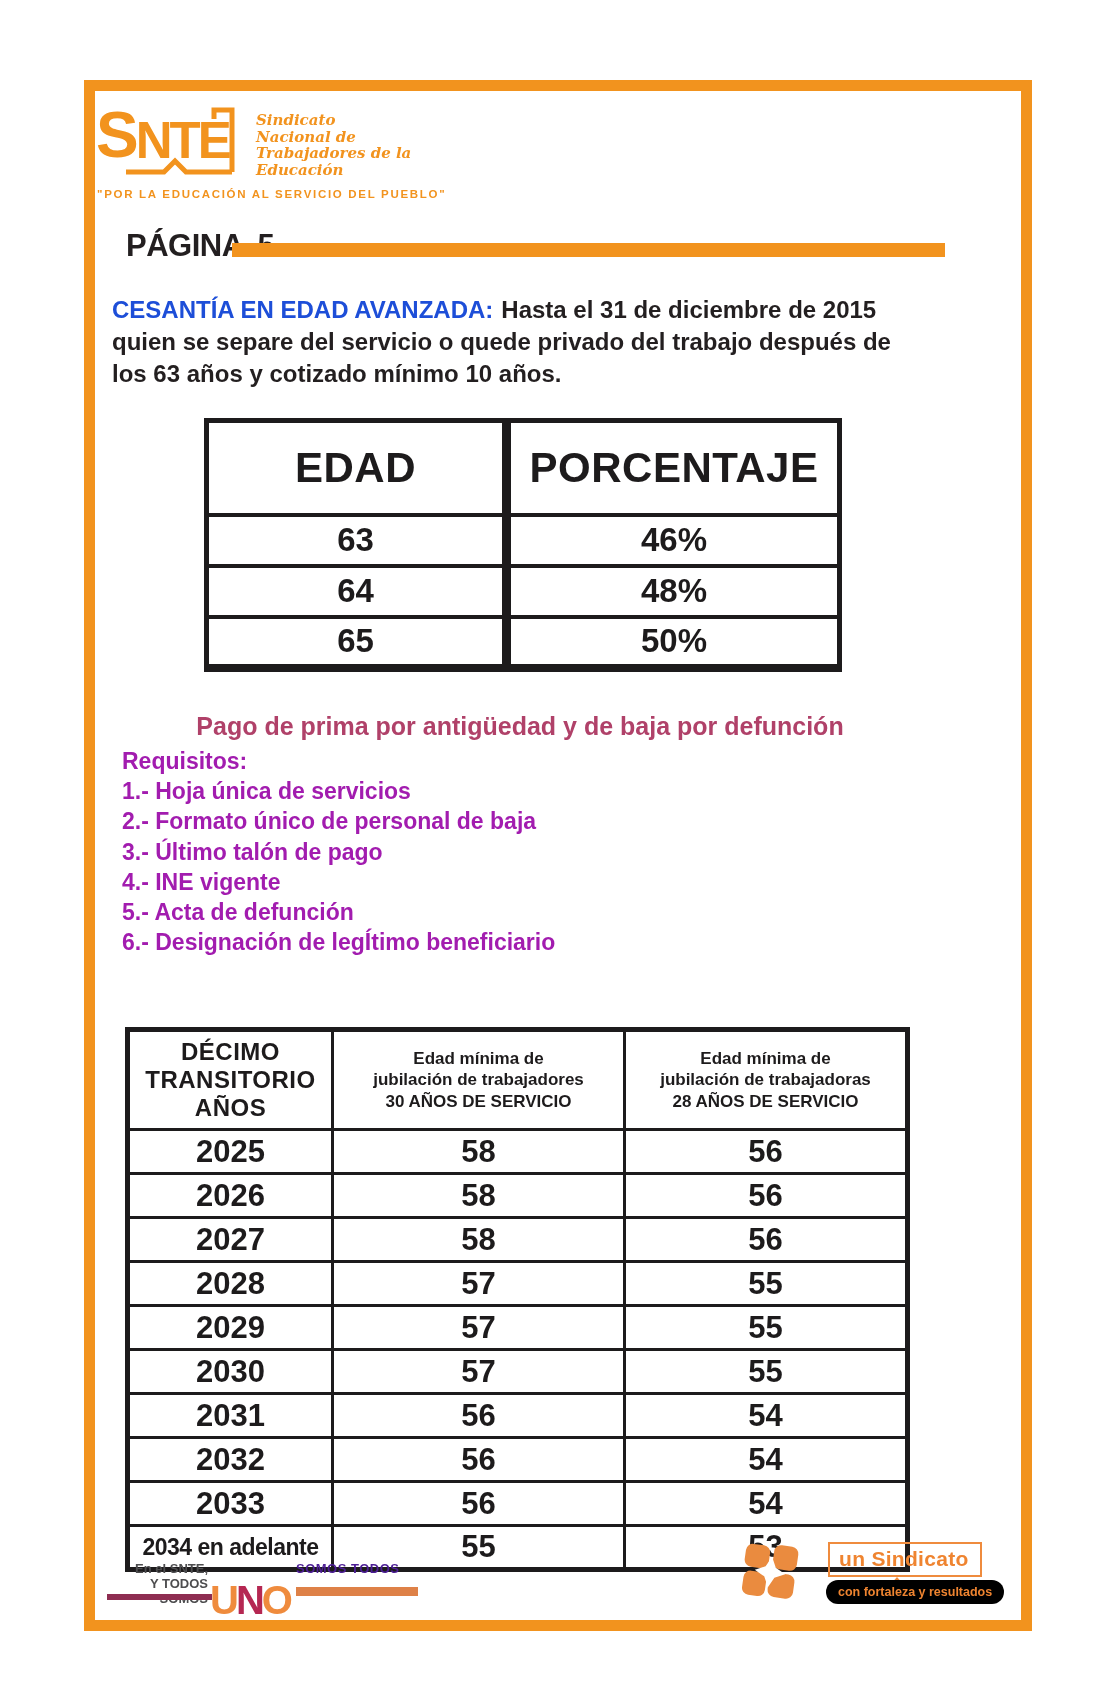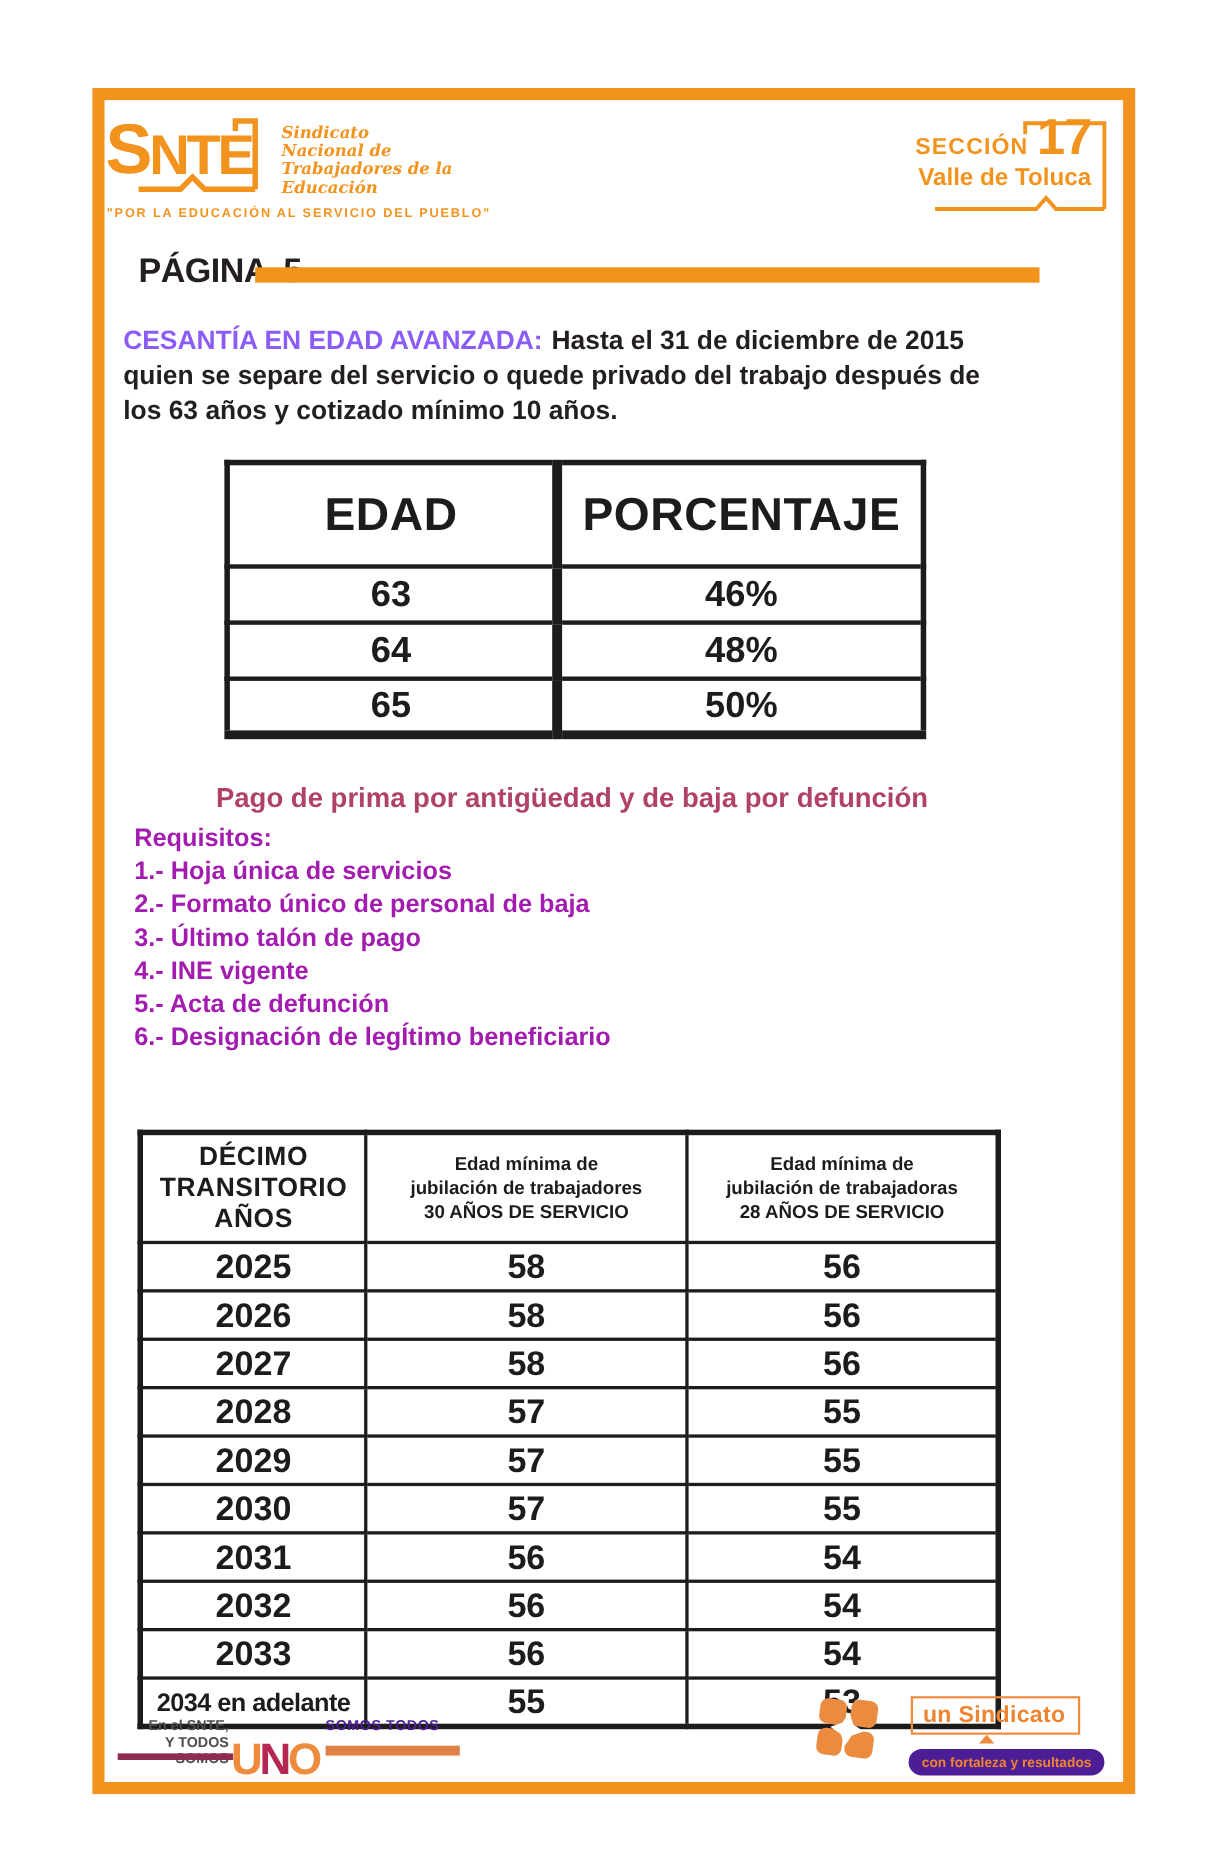--- a/index.html
+++ b/index.html
@@ -45,21 +45,21 @@
     position:absolute; left:126px; top:228px; font-size:31px; font-weight:bold;
     letter-spacing:-0.5px; word-spacing:7px; color:#231F20;
   }
   .pagina-bar { position:absolute; left:232px; top:243px; width:713px; height:14px; background:#F2931E; }
 
   
   .intro {
     position:absolute; left:112px; top:294px; width:905px;
     font-size:24px; line-height:32px; font-weight:bold; white-space:pre-line; color:#231F20;
   }
-  .intro-lead { color:#8b5cf6; }
+  .intro-lead { color:#1d4ed8; }
   .intro-body { margin-left:8px; }
 
   
   .age-table { position:absolute; left:204px; top:418px; width:633px; border-collapse:collapse; table-layout:fixed; }
   .age-table th, .age-table td {
     border:4px solid #1D1B1C; text-align:center; vertical-align:middle; font-weight:bold;
   }
   .age-table { border:5px solid #1D1B1C; }
   .age-table th { height:94px; font-size:42px; letter-spacing:0.5px; }
   .age-table td { height:51px; font-size:33px; }
@@ -107,21 +107,21 @@
   .hands-icon { position:absolute; left:0; top:4px; }
   .sind-title {
     position:absolute; left:90px; top:6px; font-size:21px; font-weight:bold; color:#EF8430;
     border:2.5px solid #EF8B3D; padding:3px 11px 4px 9px; letter-spacing:0.3px; white-space:nowrap;
   }
   .sind-caret {
     position:absolute; left:152px; top:41px; width:0; height:0;
     border-left:7px solid transparent; border-right:7px solid transparent; border-bottom:8px solid #EF8B3D;
   }
   .sind-pill {
-    position:absolute; left:88px; top:54px; background:#4c1d95; color:#EF8430;
+    position:absolute; left:88px; top:44px; background:#000000; color:#EF8430;
     font-size:12.5px; font-weight:bold; padding:5px 12px 5px 12px; border-radius:14px; white-space:nowrap;
   }
 </style>
 </head>
 <body>
 
 <div class="page">
   <div class="frame"></div>
 
   <div class="snte-logo">
@@ -133,31 +133,20 @@
       <polyline points="118,13 118,4 136,4 136,66" fill="none" stroke="#F2931E" stroke-width="5"></polyline>
       <polyline points="136,66 90,66 79,55 68,66 30,66" fill="none" stroke="#F2931E" stroke-width="5"></polyline>
     </svg>
     <div class="snte-name">Sindicato
 Nacional de
 Trabajadores de la
 Educación</div>
     <div class="snte-tagline">"POR LA EDUCACIÓN AL SERVICIO DEL PUEBLO"</div>
   </div>
 
-  <div class="section-badge">
-    <svg class="section-bracket" width="262" height="94" viewBox="0 0 262 94">
-      <polyline points="180,18 180,8 252,8 252,86" fill="none" stroke="#F2931E" stroke-width="3.5"></polyline>
-      <polyline points="252,86 208,86 199,76 190,86 98,86" fill="none" stroke="#F2931E" stroke-width="3.5"></polyline>
-    </svg>
-    <div class="section-row">
-      <span class="section-label">SECCIÓN</span>
-      <span class="section-number">17</span>
-    </div>
-    <div class="section-region">Valle de Toluca</div>
-  </div>
 
   <div class="pagina-title">PÁGINA 5</div>
   <div class="pagina-bar"></div>
 
   <p class="intro"><span class="intro-lead">CESANTÍA EN EDAD AVANZADA:</span><span class="intro-body">Hasta el 31 de diciembre de 2015
 quien se separe del servicio  o quede privado del trabajo después de
 los 63 años y cotizado mínimo 10 años.</span></p>
 
   <table class="age-table">
     <colgroup>

